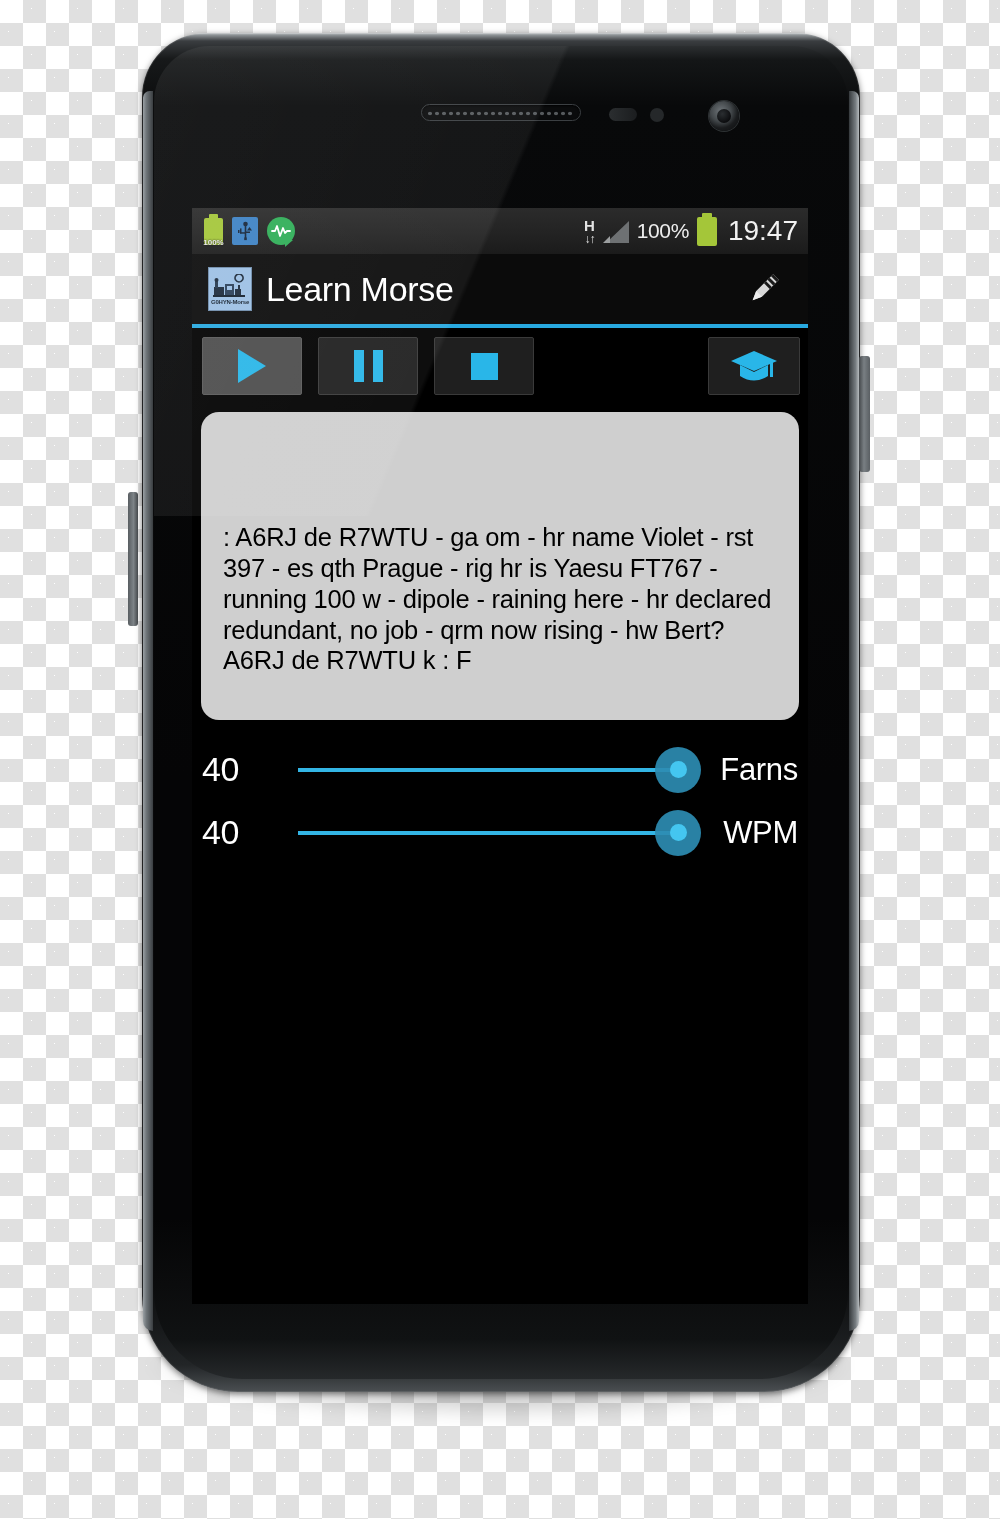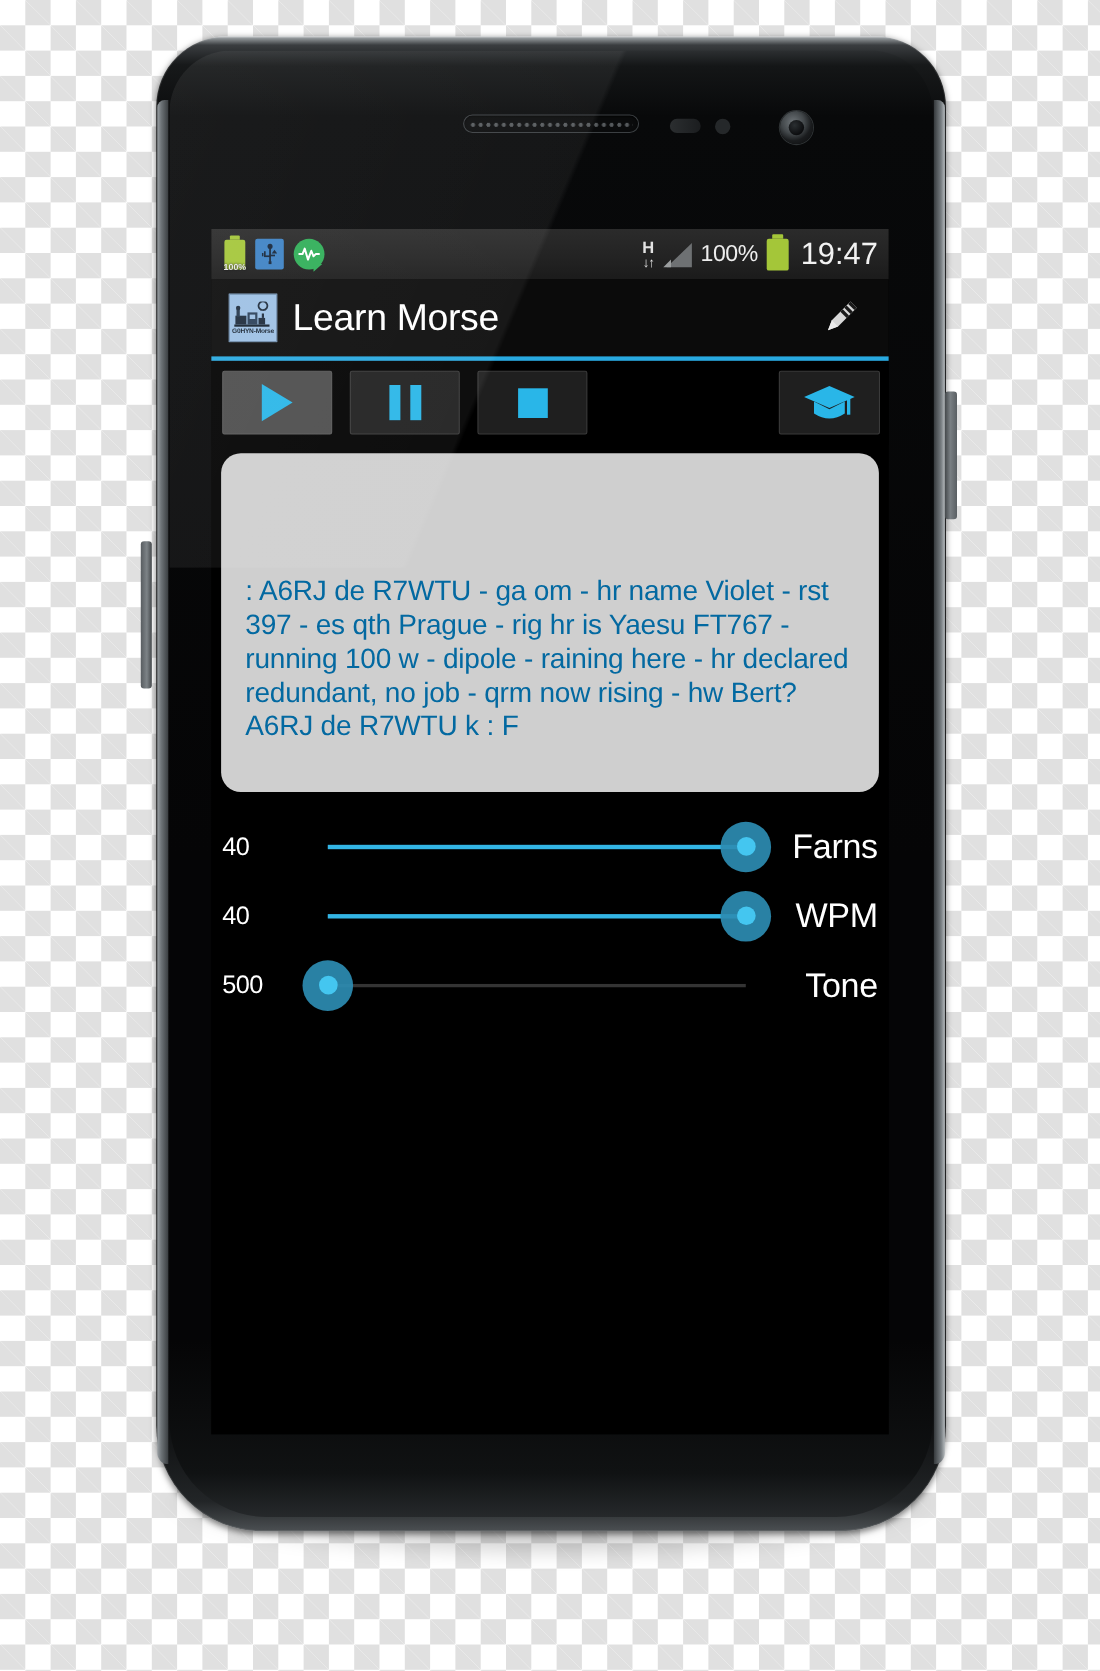--- a/index.html
+++ b/index.html
@@ -268,36 +268,36 @@
   .ic-pause i { display: block; width: 10px; height: 32px; background: #29b6e8; }
   .ic-stop { width: 27px; height: 27px; background: #29b6e8; }
 
   
   .textpanel {
     margin: 8px 9px 0 9px;
     background: #cfcfcf;
     border-radius: 18px;
     height: 308px;
     padding: 110px 18px 0 22px;
-    color: #0369a1;
+    color: #000000;
     font-size: 25.5px;
     line-height: 1.21;
     overflow: hidden;
     letter-spacing: -0.2px;
   }
 
   
   .sliders { padding: 18px 10px 0 10px; }
   .slider-row {
     display: flex; align-items: center;
     height: 63px;
   }
   .slider-value {
     width: 96px; flex: none;
-    color: #ffffff; font-size: 23px; letter-spacing: -0.5px;
+    color: #ffffff; font-size: 34px; letter-spacing: -0.5px;
   }
   .slider-track-wrap {
     position: relative; flex: 1 1 auto; height: 50px;
     display: flex; align-items: center;
   }
   .slider-track {
     position: absolute; left: 0; right: 0; top: 50%;
     height: 3px; transform: translateY(-50%);
     background: #343434;
   }
@@ -454,24 +454,15 @@
     <div class="slider-row">
       <span class="slider-value">40</span>
       <div class="slider-track-wrap">
         <div class="slider-track"></div>
         <div class="slider-fill" style="width:100%"></div>
         <div class="slider-thumb" style="left:100%"></div>
       </div>
       <span class="slider-label">WPM</span>
     </div>
 
-    <div class="slider-row">
-      <span class="slider-value">500</span>
-      <div class="slider-track-wrap">
-        <div class="slider-track"></div>
-        <div class="slider-fill" style="width:0%"></div>
-        <div class="slider-thumb" style="left:0%"></div>
-      </div>
-      <span class="slider-label">Tone</span>
-    </div>
 
   </div>
 </div>
 
 </body></html>

